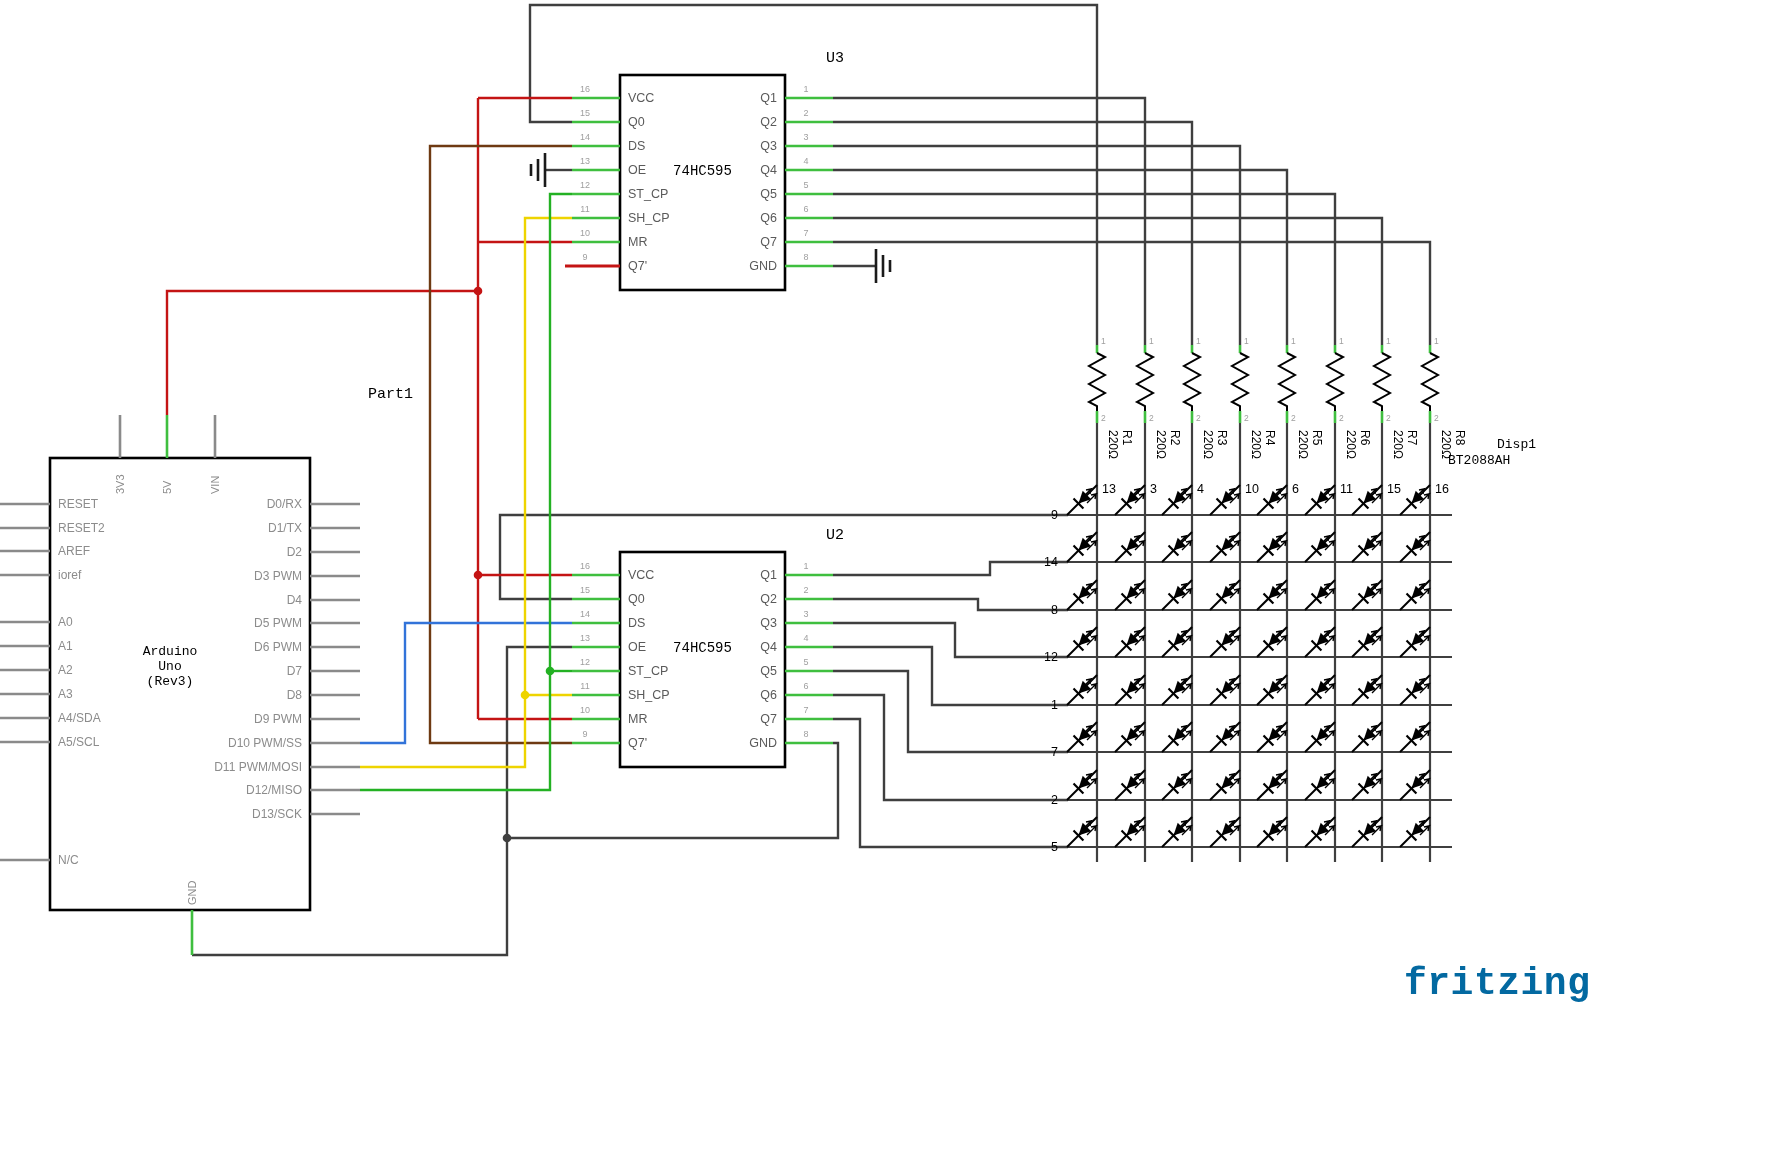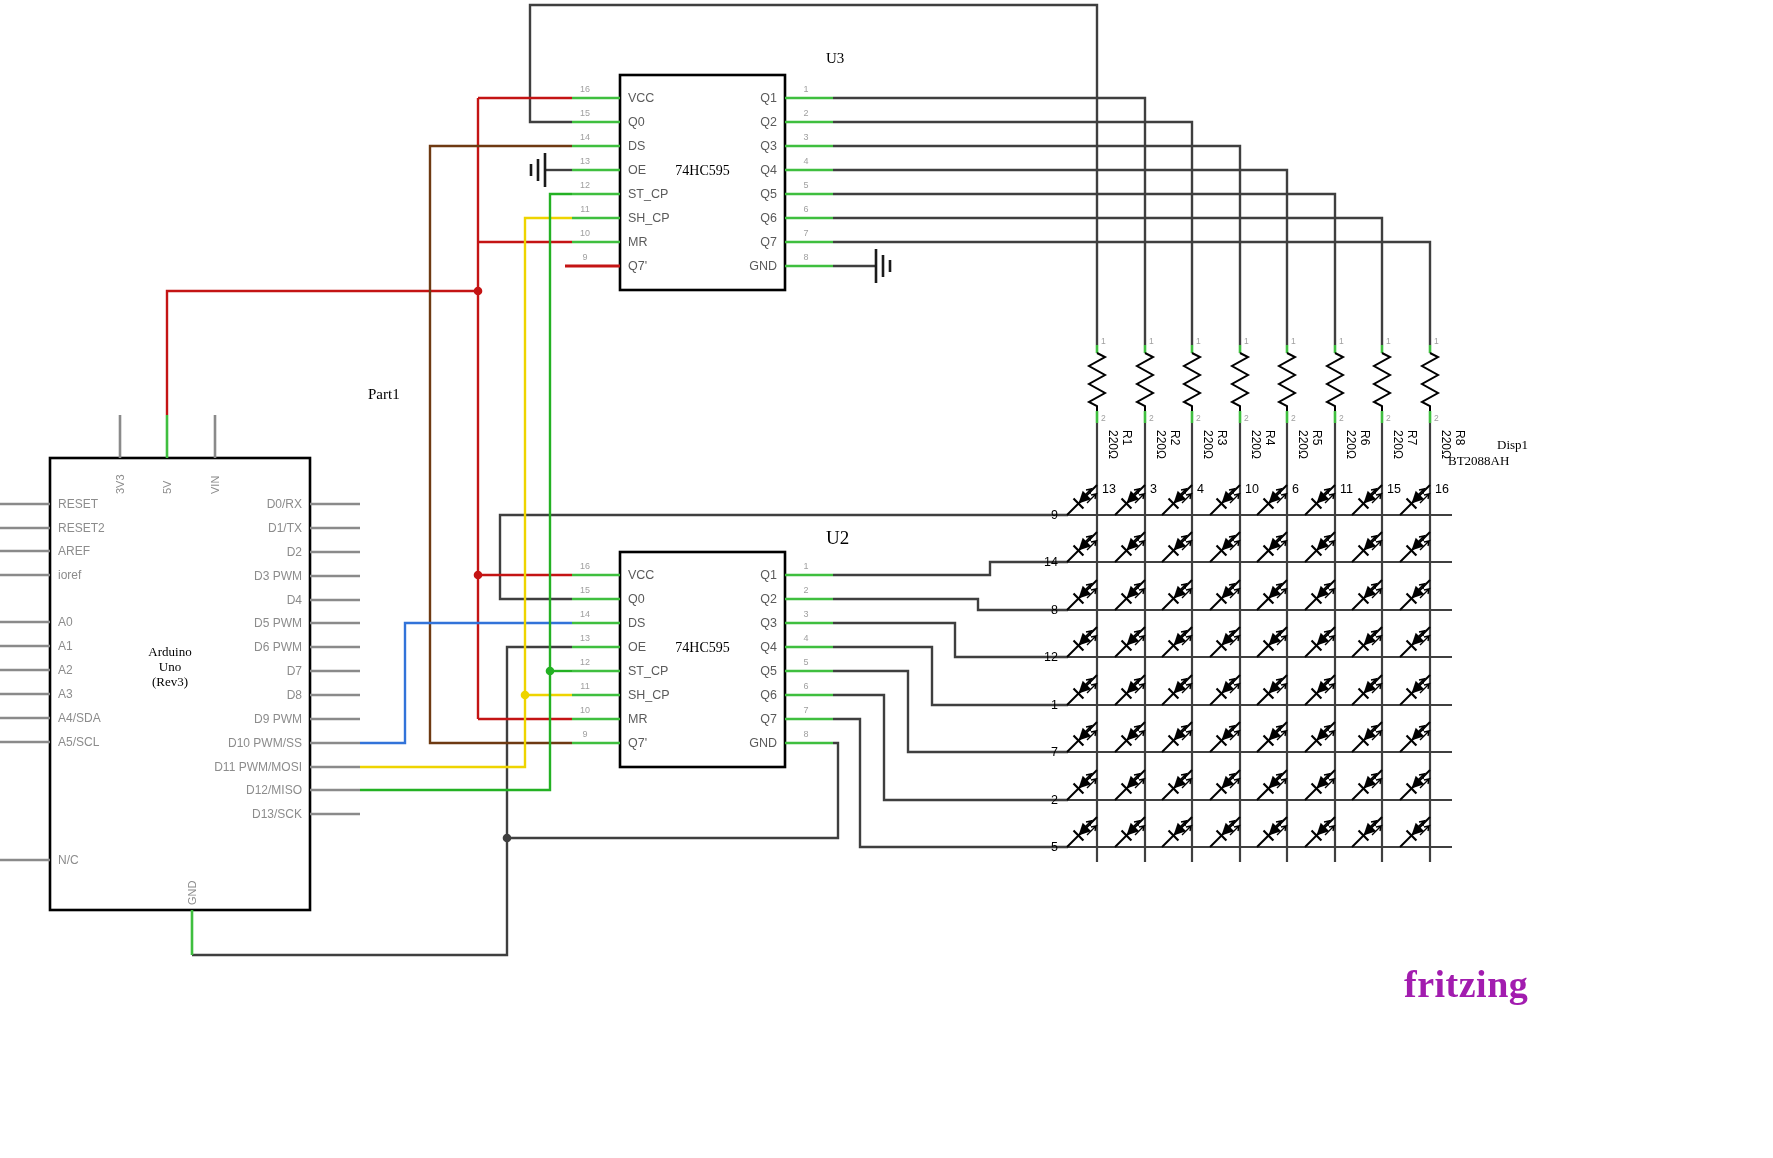--- a/index.html
+++ b/index.html
@@ -1,20 +1,20 @@
 <!DOCTYPE html>
 <html><head>
 <meta charset="utf-8">
 <style>
   html,body{margin:0;padding:0;background:#fff;}
   #canvas{position:relative;width:1773px;height:1158px;background:#fff;overflow:hidden;
           font-family:"Liberation Sans","DejaVu Sans",sans-serif;}
   #schem{position:absolute;left:0;top:0;}
   #schem text{font-family:"Liberation Sans","DejaVu Sans",sans-serif;}
-  .lbl{position:absolute;color:#000;white-space:nowrap;font-family:Liberation Serif, serif;}
+  .lbl{position:absolute;color:#000;white-space:nowrap;font-family:Liberation Mono, monospace;}
 </style>
 </head>
 <body>
 
 <div id="canvas">
   <svg id="schem" width="1773" height="1158" viewBox="0 0 1773 1158">
       <g>
         <polyline points="572,122 530,122 530,5 1097,5 1097,345" fill="none" stroke="#3f3f3f" stroke-width="2.4"></polyline>
         <polyline points="833,98 1145,98 1145,345" fill="none" stroke="#3f3f3f" stroke-width="2.4"></polyline>
         <polyline points="833,122 1192,122 1192,345" fill="none" stroke="#3f3f3f" stroke-width="2.4"></polyline>
@@ -778,26 +778,26 @@
         <circle cx="550" cy="671" r="4.3" fill="#23b123"></circle>
         <circle cx="507" cy="838" r="4.3" fill="#3f3f3f"></circle>
       </g>
     </svg>
 
   <div class="lbl" style="left:368px;top:386px;font-size:15px;">Part1</div>
 
   <div class="lbl" style="left:826px;top:50px;font-size:15px;">U3</div>
   <div class="lbl" style="left:620px;top:163px;width:165px;text-align:center;font-size:14px;">74HC595</div>
 
-  <div class="lbl" style="left:826px;top:527px;font-size:19px;">U2</div>
+  <div class="lbl" style="left:826px;top:527px;font-size:15px;">U2</div>
   <div class="lbl" style="left:620px;top:640px;width:165px;text-align:center;font-size:14px;">74HC595</div>
 
   <div class="lbl" style="left:50px;top:644px;width:240px;text-align:center;font-size:13px;line-height:15px;">
     <div>Arduino</div>
     <div>Uno</div>
     <div>(Rev3)</div>
   </div>
 
   <div class="lbl" style="left:1450px;top:437px;font-size:13px;padding-left:47px;">Disp1</div>
   <div class="lbl" style="left:1448px;top:453px;font-size:13px;">BT2088AH</div>
 
-  <div class="lbl" style="left:1404px;top:962px;font-size:38px;color:#a21caf;font-weight:bold;letter-spacing:0.5px;">fritzing</div>
+  <div class="lbl" style="left:1404px;top:962px;font-size:38px;color:#0369a1;font-weight:bold;letter-spacing:0.5px;">fritzing</div>
 </div>
 
 </body></html>

